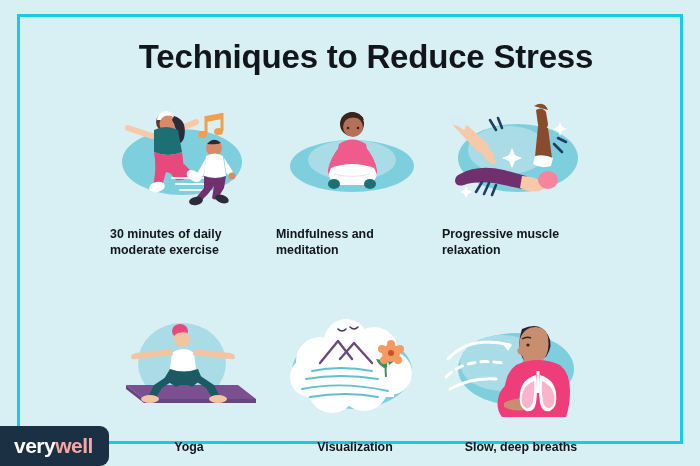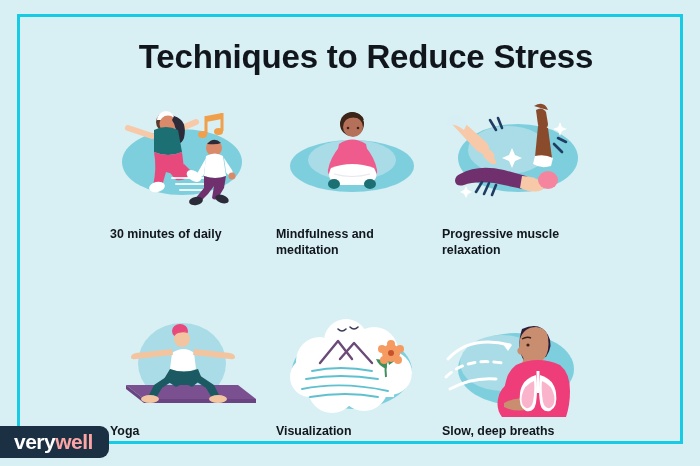--- a/index.html
+++ b/index.html
@@ -71,27 +71,28 @@
     margin-top: 17px;
     padding-right: 8px;
   }
   .row2 .art {
     height: 105px;
   }
   .row2 {
     margin-top: 56px;
   }
   .row2 .caption {
-    margin-top: 4px;
+    margin-top: 20px;
+    text-align: center;
   }
   .logo {
     position: absolute;
     left: 0;
     top: 426px;
-    height: 32px;
+    height: 40px;
     padding: 0 16px 0 14px;
     background: #1b3042;
     border-top-right-radius: 9px;
     border-bottom-right-radius: 9px;
     display: flex;
     align-items: center;
     font-size: 21px;
     font-weight: bold;
     letter-spacing: -0.5px;
   }
@@ -145,20 +146,21 @@
               <path d="M114 58 L122 70 q2 4 -2 5 q-3 0 -4 -3 z" fill="#ffffff"></path>
               <circle cx="122" cy="76" r="3.5" fill="#d98a6a"></circle>
               <path d="M94 76 q12 4 22 0 l-2 12 l-6 10 q-3 3 -6 0 l2 -12 l-6 8 l-8 8 q-4 2 -6 -2 l10 -12 z" fill="#70306d"></path>
               <ellipse cx="86" cy="101" rx="7" ry="4" fill="#2b2b3a" transform="rotate(-10 86 101)"></ellipse>
               <ellipse cx="112" cy="99" rx="7" ry="4" fill="#2b2b3a" transform="rotate(20 112 99)"></ellipse>
             </g>
           </svg>
         </div>
         <div class="caption">
           <span>30 minutes of daily</span><br>
+          <span>moderate exercise</span>
         </div>
       </div>
 
       <div class="cell">
         <div class="art">
           <svg width="160" height="110" viewBox="0 0 160 110">
             <ellipse cx="76" cy="66" rx="62" ry="26" fill="#7ecfdd"></ellipse>
             <ellipse cx="76" cy="60" rx="44" ry="20" fill="#a9dce7"></ellipse>
             <g>
               <circle cx="76" cy="24" r="12" fill="#3c2418"></circle>

